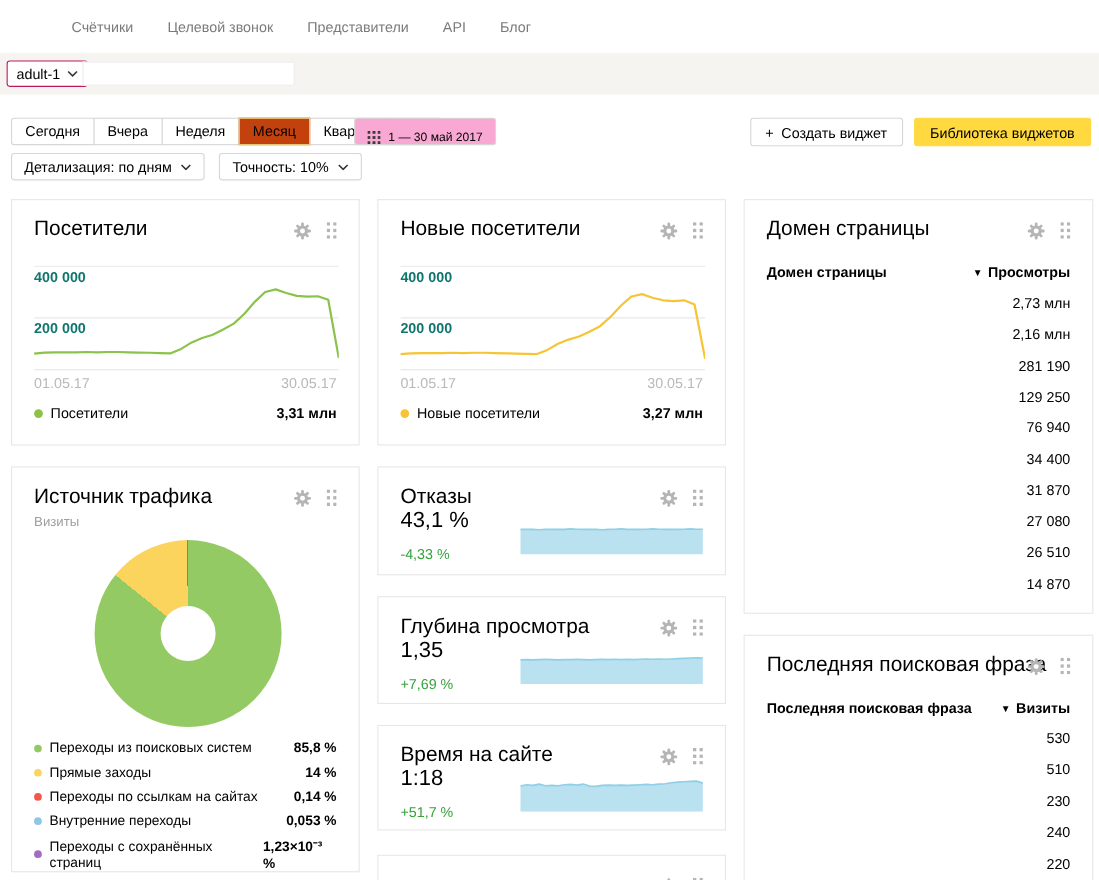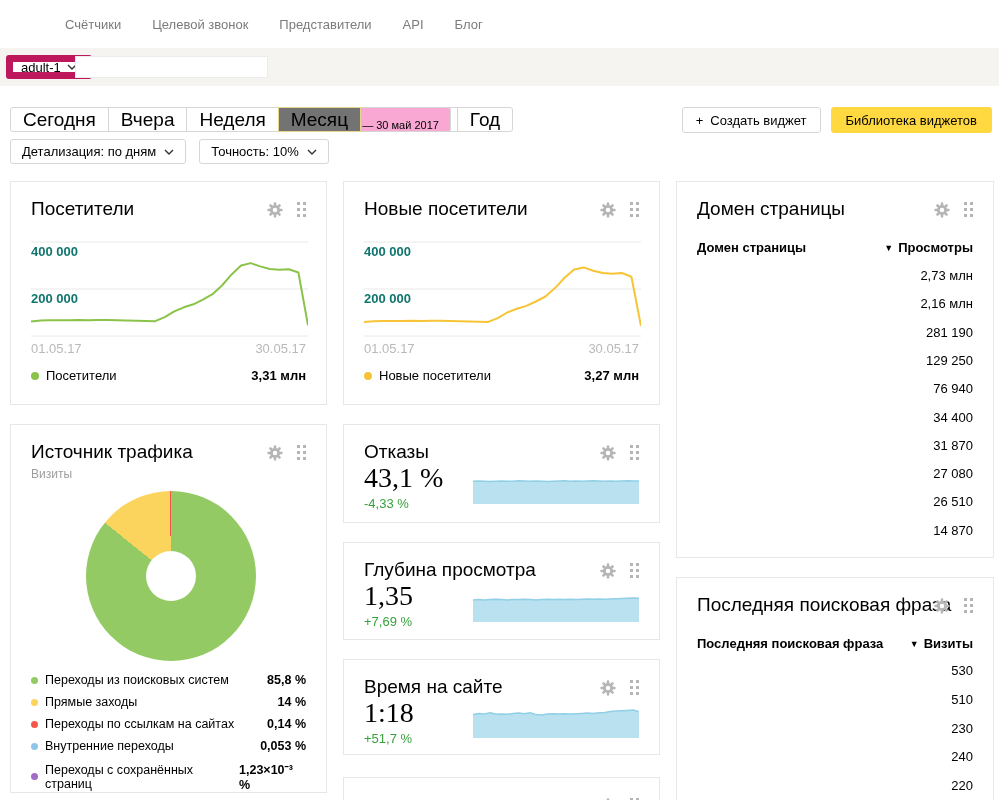--- a/index.html
+++ b/index.html
@@ -5,29 +5,29 @@
   * { box-sizing: border-box; margin: 0; padding: 0; }
   body { font-family: "Liberation Sans", sans-serif; background: #fff; }
   .page { position: relative; width: 999px; height: 800px; overflow: hidden; background: #fff; }
 
   
   .topnav { position: absolute; top: 0; left: 0; width: 999px; height: 48px; background: #fff; display: flex; align-items: center; padding-left: 65px; }
   .topnav a { font-size: 13px; color: #7b7b7b; margin-right: 31px; text-decoration: none; cursor: pointer; }
 
   
   .band { position: absolute; top: 48px; left: 0; width: 999px; height: 38px; background: #f5f4f1; }
-  .counter-btn { position: absolute; left: 6px; top: 7px; height: 24px; background: #fff; border: 7px solid #be185d; border-radius: 3px; font-size: 13px; color: #000; padding: 0 8px; display: flex; align-items: center; gap: 6px; cursor: pointer; }
+  .counter-btn { position: absolute; left: 6px; top: 7px; height: 24px; background: #fff; border: 1px solid #be185d; border-radius: 3px; font-size: 13px; color: #000; padding: 0 8px; display: flex; align-items: center; gap: 6px; cursor: pointer; }
   .band input { position: absolute; left: 75px; top: 8px; width: 193px; height: 22px; border: 1px solid #ececec; background: #fff; font-size: 13px; padding: 0 6px; }
 
   
   .seg { position: absolute; top: 107px; left: 10px; display: flex; }
-  .seg .btn { height: 25px; background: #fff; border: 1px solid #d6d6d6; font-size: 19px; color: #000; padding: 0 12px; margin-left: -1px; display: flex; align-items: center; cursor: pointer; font-family: inherit; }
+  .seg .btn { height: 25px; background: #fff; border: 1px solid #d6d6d6; font-size: 13px; color: #000; padding: 0 12px; margin-left: -1px; display: flex; align-items: center; cursor: pointer; font-family: inherit; }
   .seg .btn:first-child { border-radius: 3px 0 0 3px; margin-left: 0; }
   .seg .btn:last-child { border-radius: 0 3px 3px 0; }
-  .seg .btn.selected { background: #737373; border-color: #e6d58a; position: relative; z-index: 1; }
+  .seg .btn.selected { background: #c2410c; border-color: #e6d58a; position: relative; z-index: 1; }
   .datebtn { position: absolute; top: 107px; left: 322px; height: 25px; background: #f9a8d4; border: 1px solid #d6d6d6; border-radius: 3px; font-size: 11px; padding: 0 11px; display: flex; align-items: flex-end; gap: 7px; cursor: pointer; font-family: inherit; }
   .right-actions { position: absolute; top: 107px; right: 7px; display: flex; gap: 10px; }
   .create-btn { height: 26px; background: #fff; border: 1px solid #d6d6d6; border-radius: 3px; font-size: 13px; padding: 0 13px; display: flex; align-items: center; gap: 7px; cursor: pointer; font-family: inherit; }
   .lib-btn { height: 26px; background: #ffd93f; border: 1px solid #ffd93f; border-radius: 3px; font-size: 13px; padding: 0 14px; display: flex; align-items: center; cursor: pointer; font-family: inherit; }
   .filters { position: absolute; top: 139px; left: 10px; display: flex; gap: 13px; }
   .drop-btn { height: 25px; background: #fff; border: 1px solid #d6d6d6; border-radius: 3px; font-size: 13px; padding: 0 11px; display: flex; align-items: center; gap: 8px; cursor: pointer; font-family: inherit; }
 
   
   .card { position: absolute; background: #fff; border: 1px solid #e7e7e7; }
   .card-title { position: absolute; top: 16px; left: 20px; font-size: 19px; color: #000; font-weight: 400; }
@@ -52,21 +52,21 @@
 
   
   .donut { position: absolute; left: 75px; top: 66px; width: 170px; height: 170px; border-radius: 50%; }
   .donut::after { content: ""; position: absolute; left: 60px; top: 60px; width: 50px; height: 50px; border-radius: 50%; background: #fff; }
   .dleg { position: absolute; left: 20px; right: 20px; display: flex; align-items: center; }
   .dleg .dot { width: 7px; height: 7px; }
   .dleg .lab { font-size: 12.5px; color: #000; }
   .dleg .val { margin-left: auto; font-size: 12.5px; font-weight: bold; color: #000; }
 
   
-  .metric-val { position: absolute; top: 37px; left: 20px; font-size: 28px; color: #000; font-family: Liberation Serif, serif; }
+  .metric-val { position: absolute; top: 37px; left: 20px; font-size: 20px; color: #000; }
   .metric-delta { position: absolute; top: 71px; left: 20px; font-size: 13px; color: #37a23c; }
   .spark { position: absolute; top: 52px; right: 20px; }
 
   .chev { display: inline-block; }
 </style>
 </head>
 <body>
 
 <div class="page">
 

